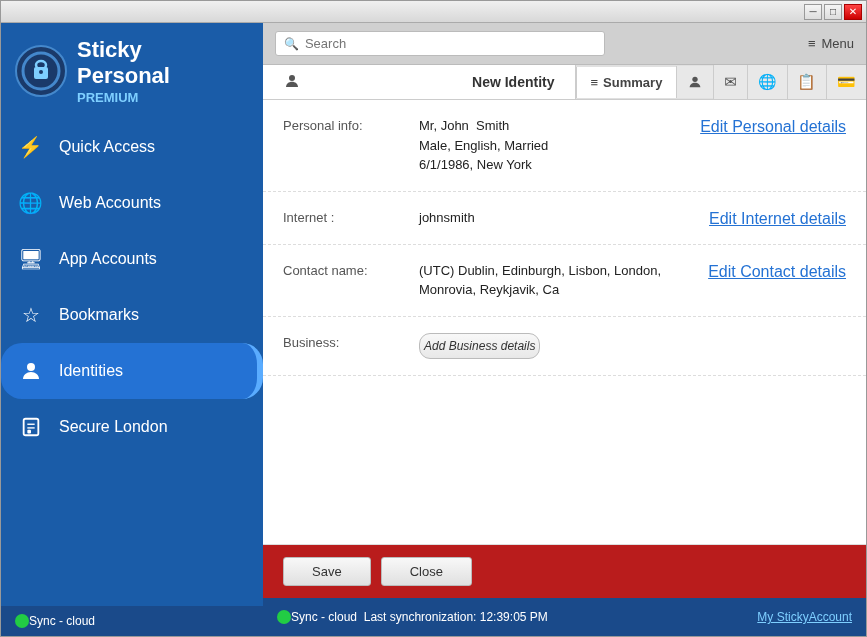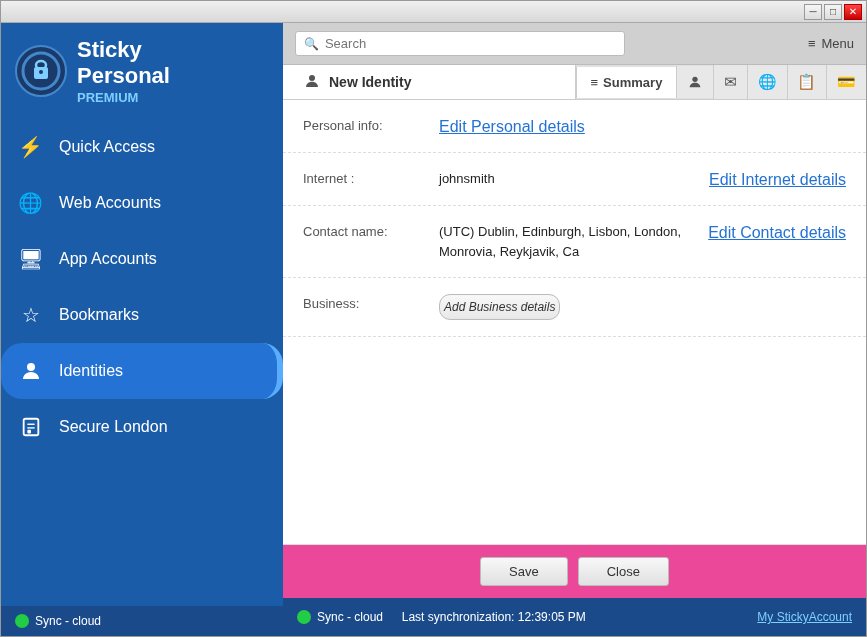--- a/index.html
+++ b/index.html
@@ -51,21 +51,21 @@
 
     
     .main-area {
       display: flex;
       flex: 1;
       overflow: hidden;
     }
 
     
     .sidebar {
-      width: 282px;
+      width: 262px;
       background: linear-gradient(to bottom, #1a5ca8 0%, #1a5ca8 100%);
       display: flex;
       flex-direction: column;
       flex-shrink: 0;
     }
 
     .logo-area {
       padding: 14px 10px 14px 14px;
       display: flex;
       align-items: center;
@@ -125,21 +125,20 @@
       display: flex;
       align-items: center;
       justify-content: space-between;
       color: white;
       font-size: 12px;
       margin-top: auto;
     }
     .sync-info {
       display: flex;
       align-items: center;
-      gap: 6px;
     }
     .sync-dot {
       width: 14px;
       height: 14px;
       background: #22cc44;
       border-radius: 50%;
       display: inline-block;
     }
     .my-account-link {
       color: #7ecfff;
@@ -216,20 +215,21 @@
       display: flex;
       align-items: center;
       gap: 8px;
       padding: 2px 20px;
       background: white;
       border-right: 1px solid #ccc;
       font-size: 14px;
       font-weight: bold;
       color: #333;
       flex: 1;
+      justify-content: space-between;
     }
 
     .tab-buttons {
       display: flex;
       align-items: center;
     }
     .tab-btn {
       padding: 8px 14px;
       border-left: 1px solid #ccc;
       cursor: pointer;
@@ -298,24 +298,24 @@
       cursor: pointer;
       font-size: 12px;
       color: #333;
       font-style: italic;
     }
 
     
     .panel-footer {
       padding: 12px 20px;
       display: flex;
-      justify-content: center;
+      justify-content: flex-start;
       gap: 10px;
       border-top: 1px solid #ddd;
-      background: #ec4899;
+      background: #b91c1c;
       flex-shrink: 0;
     }
     .footer-btn {
       padding: 6px 28px;
       border: 1px solid #bbb;
       background: linear-gradient(to bottom, #f8f8f8, #e0e0e0);
       border-radius: 3px;
       cursor: pointer;
       font-size: 13px;
       color: #333;
@@ -453,20 +453,23 @@
             <div class="tab-icon-btn">🌐</div>
             <div class="tab-icon-btn">📋</div>
             <div class="tab-icon-btn">💳</div>
           </div>
         </div>
 
         <div class="content-rows">
 
           <div class="info-row">
             <div class="row-label">Personal info:</div>
+            <div class="row-value">
+              Mr, John &nbsp;Smith<br>Male, English, Married<br>6/1/1986, New York
+            </div>
             <div class="row-action">Edit Personal details</div>
           </div>
 
           <div class="info-row">
             <div class="row-label">Internet :</div>
             <div class="row-value">johnsmith</div>
             <div class="row-action">Edit Internet details</div>
           </div>
 
           <div class="info-row">

